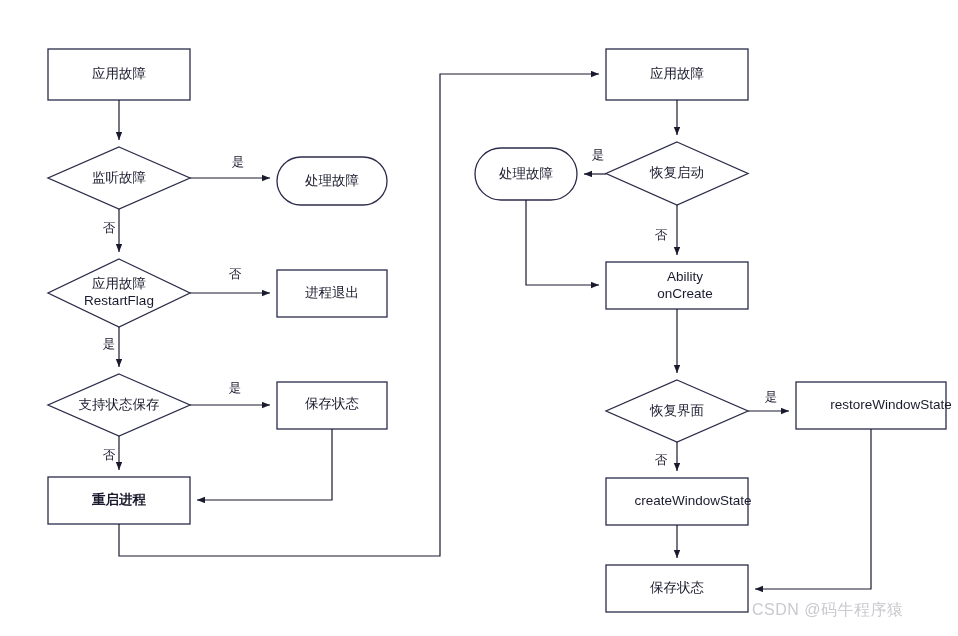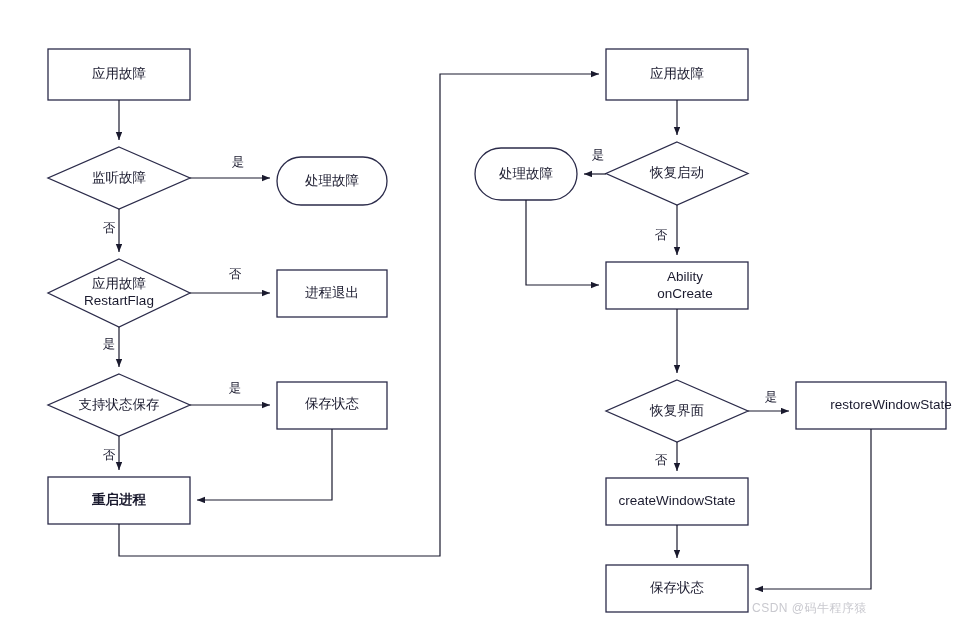--- a/index.html
+++ b/index.html
@@ -21,21 +21,21 @@
     pointer-events:none;
     display:flex;
     align-items:center;
     justify-content:center;
   }
   .node-label{font-size:13.5px;}
   .edge-label{font-size:12.5px;}
   .watermark{
     position:absolute;
     left:752px;top:600px;
-    font-size:12px;
+    font-size:16px;
     color:#c9c9cf;
     letter-spacing:0.5px;
     white-space:pre;
   }
 </style>
 </head>
 <body>
 
 <svg id="canvas" viewBox="0 0 958 636">
   <defs>
@@ -98,21 +98,21 @@
     <div class="lbl node-label" style="left: 48px; top: 374px; width: 142px; height: 62px;">支持状态保存</div>
     <div class="lbl node-label" style="left: 277px; top: 382px; width: 110px; height: 45px;">保存状态</div>
     <div class="lbl node-label" style="left: 48px; top: 477px; width: 142px; height: 47px; font-weight: bold;">重启进程</div>
     <div class="lbl node-label" style="left: 606px; top: 49px; width: 142px; height: 51px;">应用故障</div>
     <div class="lbl node-label" style="left: 606px; top: 142px; width: 142px; height: 63px;">恢复启动</div>
     <div class="lbl node-label" style="left: 475px; top: 148px; width: 102px; height: 52px;">处理故障</div>
     <div class="lbl node-label" style="left: 606px; top: 262px; width: 158px; height: 47px;">Ability
 onCreate</div>
     <div class="lbl node-label" style="left: 606px; top: 380px; width: 142px; height: 62px;">恢复界面</div>
     <div class="lbl node-label" style="left: 796px; top: 382px; width: 150px; height: 47px; padding-left: 20px;">restoreWindowState</div>
-    <div class="lbl node-label" style="left: 606px; top: 478px; width: 142px; height: 47px;">createWindowState</div>
+    <div class="lbl node-label" style="left: 606px; top: 478px; width: 142px; height: 47px; padding-left: 16px;">createWindowState</div>
     <div class="lbl node-label" style="left: 606px; top: 565px; width: 142px; height: 47px;">保存状态</div>
     <div class="lbl edge-label" style="left: 229px; top: 155px; width: 18px; height: 16px;">是</div>
     <div class="lbl edge-label" style="left: 100px; top: 221px; width: 18px; height: 16px;">否</div>
     <div class="lbl edge-label" style="left: 226px; top: 267px; width: 18px; height: 16px;">否</div>
     <div class="lbl edge-label" style="left: 100px; top: 337px; width: 18px; height: 16px;">是</div>
     <div class="lbl edge-label" style="left: 226px; top: 381px; width: 18px; height: 16px;">是</div>
     <div class="lbl edge-label" style="left: 100px; top: 448px; width: 18px; height: 16px;">否</div>
     <div class="lbl edge-label" style="left: 589px; top: 148px; width: 18px; height: 16px;">是</div>
     <div class="lbl edge-label" style="left: 652px; top: 228px; width: 18px; height: 16px;">否</div>
     <div class="lbl edge-label" style="left: 762px; top: 390px; width: 18px; height: 16px;">是</div>

